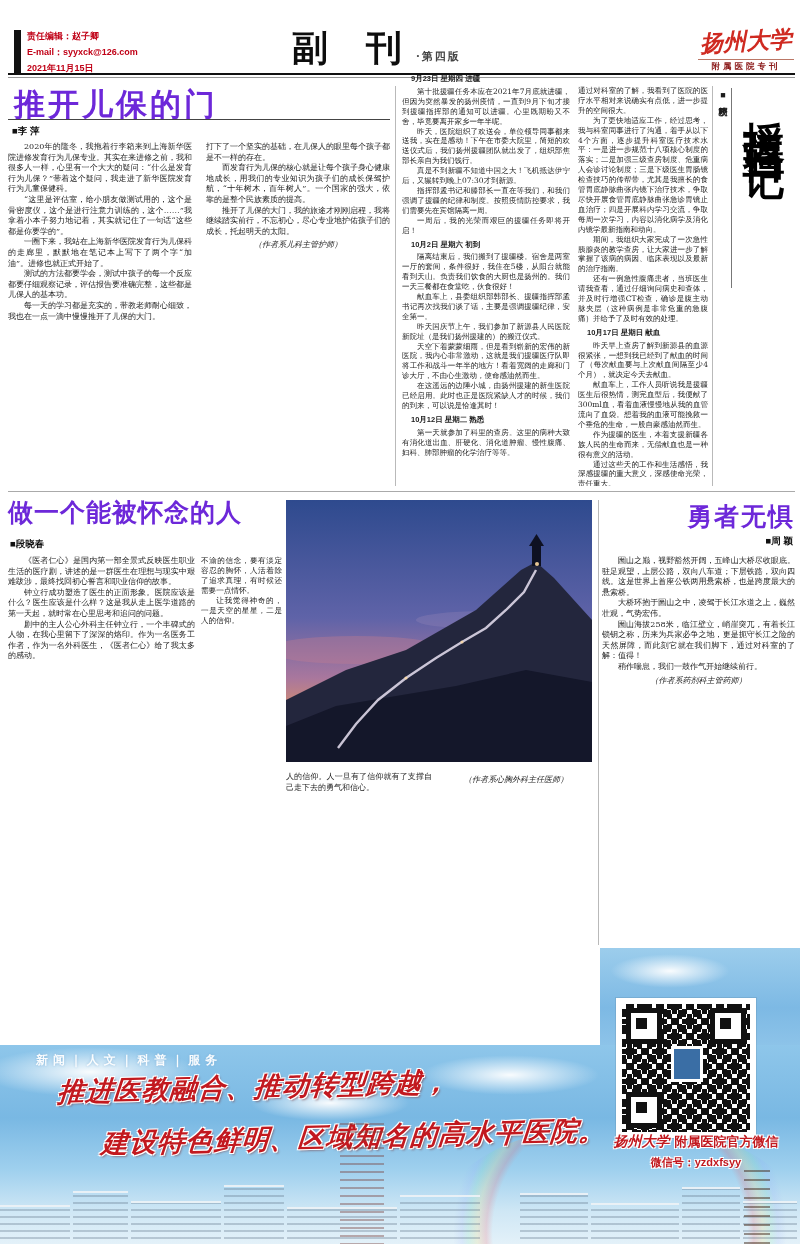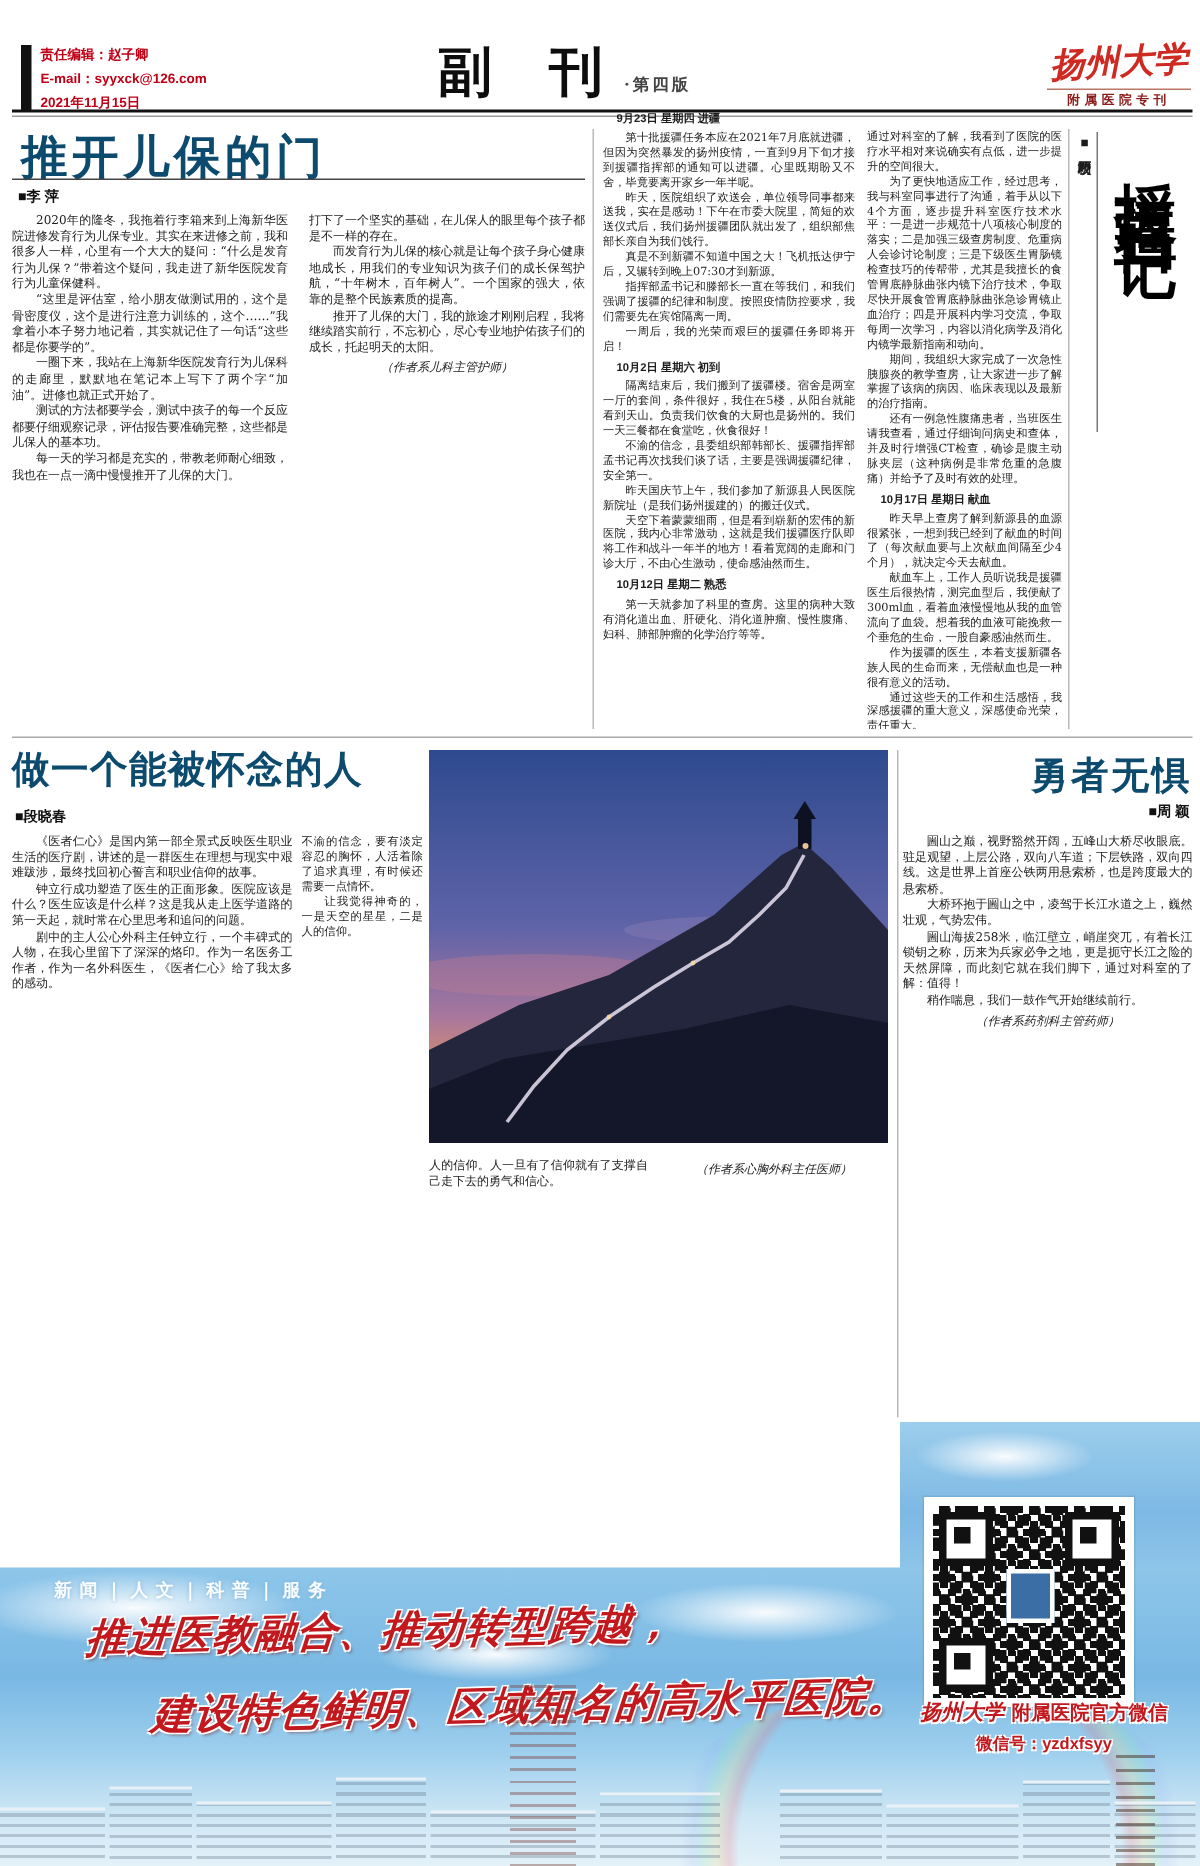--- a/index.html
+++ b/index.html
@@ -13,21 +13,21 @@
   .m-edition{font-size:11px;font-weight:700;color:#444;letter-spacing:2px;text-align:right;}
   .m-logo{font-size:23px;font-weight:700;font-style:italic;color:#cf2a21;transform:rotate(-3deg);font-family:"DejaVu Serif",serif;white-space:nowrap;}
   .m-logo-sub{font-size:8.5px;font-weight:700;color:#8b1a1a;letter-spacing:3px;border-top:1px solid #b76;padding-top:1px;margin-top:2px;}
   .m-rule1{left:8px;top:73px;width:787px;height:2px;background:#111;}
   .m-rule2{left:8px;top:77px;width:787px;height:1px;background:#999;}
   
   .vrule{width:1px;background:#b9b9b9;}
   .hrule{height:1px;background:#aaa;}
   .headrule{height:1px;background:#444;}
   
-  .a-title{font-weight:700;color:#0c4a6e;font-family:"Liberation Sans",sans-serif;white-space:nowrap;}
+  .a-title{font-weight:700;color:#6d28d9;font-family:"Liberation Sans",sans-serif;white-space:nowrap;}
   .a-author{font-size:9.5px;font-weight:700;color:#111;font-family:"Liberation Sans",sans-serif;}
   .colbox{font-size:8px;line-height:10.6px;text-align:justify;overflow:hidden;}
   .colbox p{margin:0;}
   .t-p{text-indent:2em;}
   .t-pc{text-indent:0;}
   .t-h{font-weight:700;text-indent:1.2em;margin:4px 0 3px 0 !important;font-family:"Liberation Sans",sans-serif;}
   .t-by{text-align:center;font-style:italic;margin-top:3px !important;}
   .diary .colbox, .colbox.diary{font-size:7.5px;line-height:9.9px;}
   
   .v-text{writing-mode:vertical-rl;}
@@ -102,23 +102,24 @@
 
   <div class="abs colbox diary" style="left:402px;top:70px;width:168px;height:400px;">
       <p class="t-h">9月23日 星期四 进疆</p>
       <p class="t-p">第十批援疆任务本应在2021年7月底就进疆，但因为突然暴发的扬州疫情，一直到9月下旬才接到援疆指挥部的通知可以进疆。心里既期盼又不舍，毕竟要离开家乡一年半呢。</p>
       <p class="t-p">昨天，医院组织了欢送会，单位领导同事都来送我，实在是感动！下午在市委大院里，简短的欢送仪式后，我们扬州援疆团队就出发了，组织部焦部长亲自为我们饯行。</p>
       <p class="t-p">真是不到新疆不知道中国之大！飞机抵达伊宁后，又辗转到晚上07:30才到新源。</p>
       <p class="t-p">指挥部孟书记和滕部长一直在等我们，和我们强调了援疆的纪律和制度。按照疫情防控要求，我们需要先在宾馆隔离一周。</p>
       <p class="t-p">一周后，我的光荣而艰巨的援疆任务即将开启！</p>
       <p class="t-h">10月2日 星期六 初到</p>
       <p class="t-p">隔离结束后，我们搬到了援疆楼。宿舍是两室一厅的套间，条件很好，我住在5楼，从阳台就能看到天山。负责我们饮食的大厨也是扬州的。我们一天三餐都在食堂吃，伙食很好！</p>
-      <p class="t-p">不渝的信念，县委组织部韩部长、援疆指挥部孟书记再次找我们谈了话，主要是强调援疆纪律，安全第一。</p>
+      <p class="t-p">献血车上，县委组织部韩部长、援疆指挥部孟书记再次找我们谈了话，主要是强调援疆纪律，安全第一。</p>
       <p class="t-p">昨天国庆节上午，我们参加了新源县人民医院新院址（是我们扬州援建的）的搬迁仪式。</p>
       <p class="t-p">天空下着蒙蒙细雨，但是看到崭新的宏伟的新医院，我内心非常激动，这就是我们援疆医疗队即将工作和战斗一年半的地方！看着宽阔的走廊和门诊大厅，不由心生激动，使命感油然而生。</p>
+      <p class="t-p">在这遥远的边陲小城，由扬州援建的新生医院已经启用。此时也正是医院紧缺人才的时候，我们的到来，可以说是恰逢其时！</p>
       <p class="t-h">10月12日 星期二 熟悉</p>
       <p class="t-p">第一天就参加了科里的查房。这里的病种大致有消化道出血、肝硬化、消化道肿瘤、慢性腹痛、妇科、肺部肿瘤的化学治疗等等。</p>
     </div>
   <div class="abs colbox diary" style="left:578px;top:86px;width:130px;height:400px;">
       <p class="t-pc">通过对科室的了解，我看到了医院的医疗水平相对来说确实有点低，进一步提升的空间很大。</p>
       <p class="t-p">为了更快地适应工作，经过思考，我与科室同事进行了沟通，着手从以下4个方面，逐步提升科室医疗技术水平：一是进一步规范十八项核心制度的落实；二是加强三级查房制度、危重病人会诊讨论制度；三是下级医生胃肠镜检查技巧的传帮带，尤其是我擅长的食管胃底静脉曲张内镜下治疗技术，争取尽快开展食管胃底静脉曲张急诊胃镜止血治疗；四是开展科内学习交流，争取每周一次学习，内容以消化病学及消化内镜学最新指南和动向。</p>
       <p class="t-p">期间，我组织大家完成了一次急性胰腺炎的教学查房，让大家进一步了解掌握了该病的病因、临床表现以及最新的治疗指南。</p>
       <p class="t-p">还有一例急性腹痛患者，当班医生请我查看，通过仔细询问病史和查体，并及时行增强CT检查，确诊是腹主动脉夹层（这种病例是非常危重的急腹痛）并给予了及时有效的处理。</p>
       <p class="t-h">10月17日 星期日 献血</p>
       <p class="t-p">昨天早上查房了解到新源县的血源很紧张，一想到我已经到了献血的时间了（每次献血要与上次献血间隔至少4个月），就决定今天去献血。</p>

